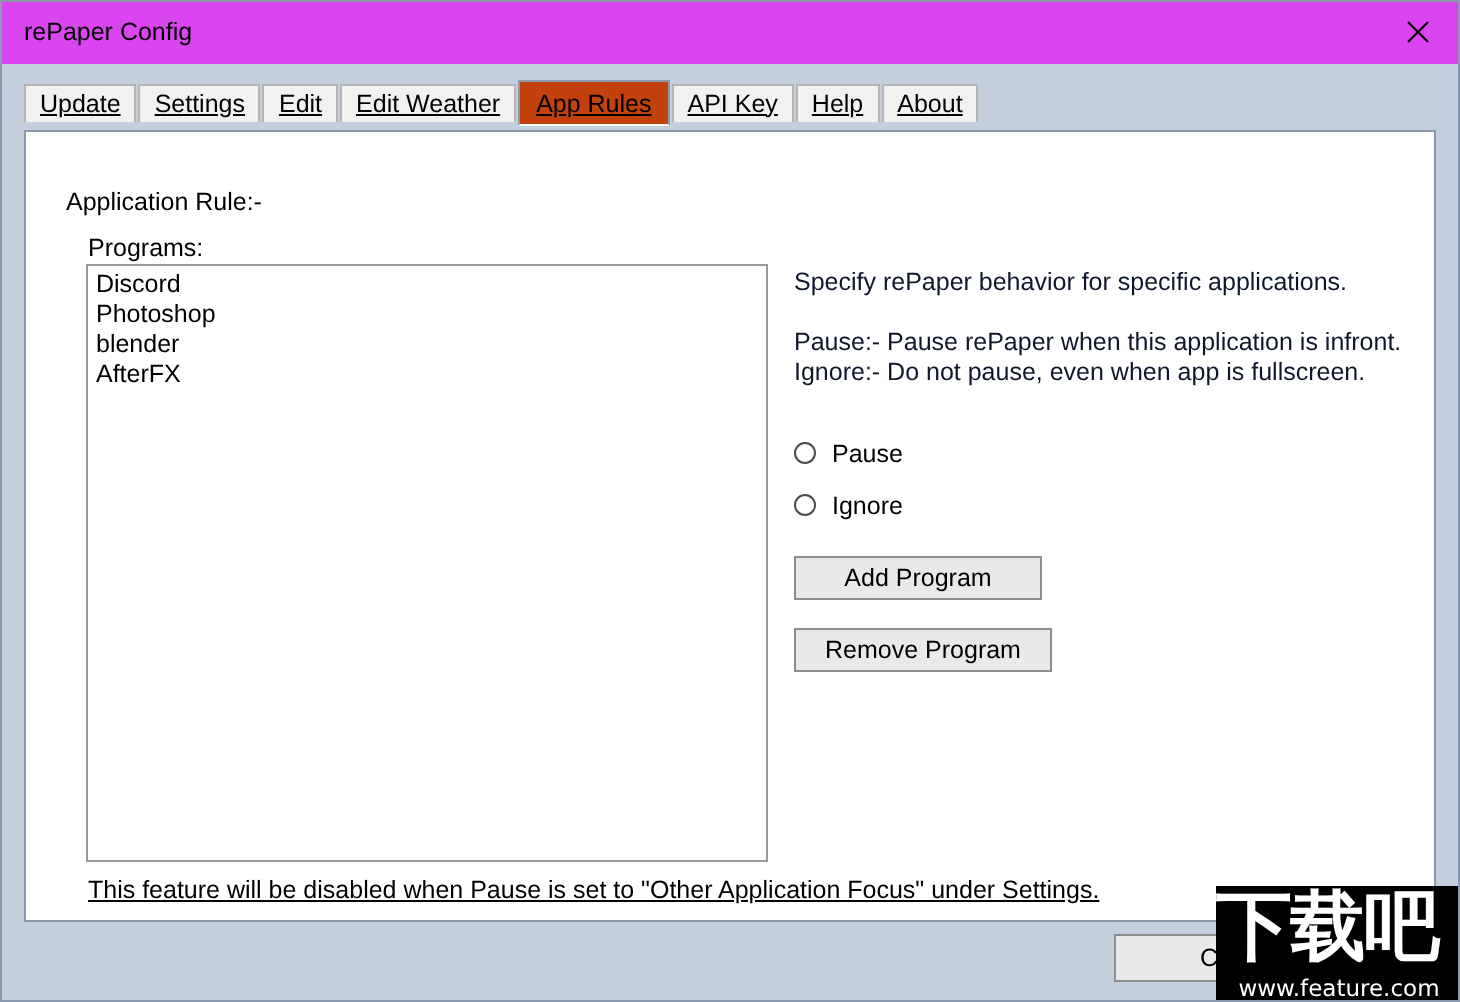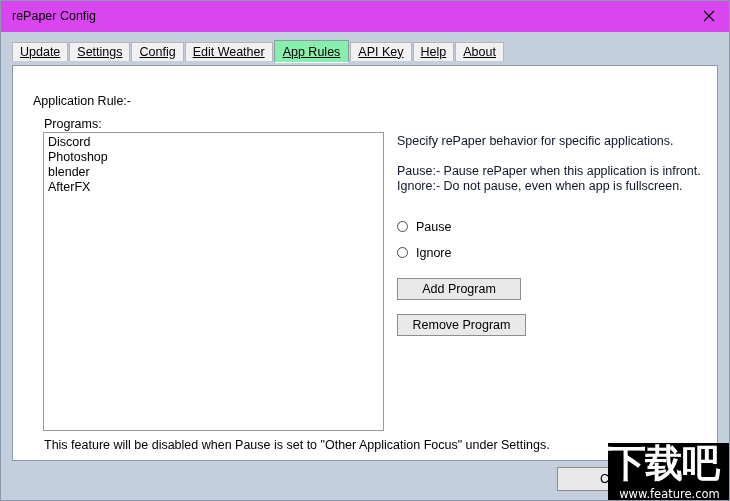--- a/index.html
+++ b/index.html
@@ -75,21 +75,21 @@
     background: #f1f1f1;
     border: 1px solid #b5b5b5;
     border-bottom: none;
     box-sizing: border-box;
     white-space: nowrap;
     cursor: default;
   }
   .tab.active {
     height: 23px;
     line-height: 22px;
-    background: #86efac;
+    background: #c2410c;
     border: 1px solid #8a9aac;
     border-bottom: 1px solid #ffffff;
     margin-bottom: -1px;
     position: relative;
     z-index: 6;
     padding: 0 8px;
   }
 
   
   #content {
@@ -214,20 +214,21 @@
   }
 
   
   #footer-note {
     position: absolute;
     left: 31px;
     top: 372px;
     font-size: 12.5px;
     color: #000;
     white-space: nowrap;
+    text-decoration: underline;
   }
 
   
   #cancel-button {
     position: absolute;
     left: 556px;
     top: 466px;
     width: 125px;
     height: 24px;
     background: #e9e9e9;
@@ -289,21 +290,21 @@
       <svg width="12" height="12" viewBox="0 0 12 12" aria-hidden="true">
         <line x1="1" y1="1" x2="11" y2="11" stroke="#000" stroke-width="1.1"></line>
         <line x1="11" y1="1" x2="1" y2="11" stroke="#000" stroke-width="1.1"></line>
       </svg>
     </div>
   </div>
 
   <div id="tabstrip">
       <div class="tab">Update</div>
       <div class="tab">Settings</div>
-      <div class="tab">Config</div>
+      <div class="tab">Edit</div>
       <div class="tab">Edit Weather</div>
       <div class="tab active">App Rules</div>
       <div class="tab">API Key</div>
       <div class="tab">Help</div>
       <div class="tab">About</div>
     </div>
 
   <div id="content">
 
     <div id="app-rule-label">Application Rule:-</div>

